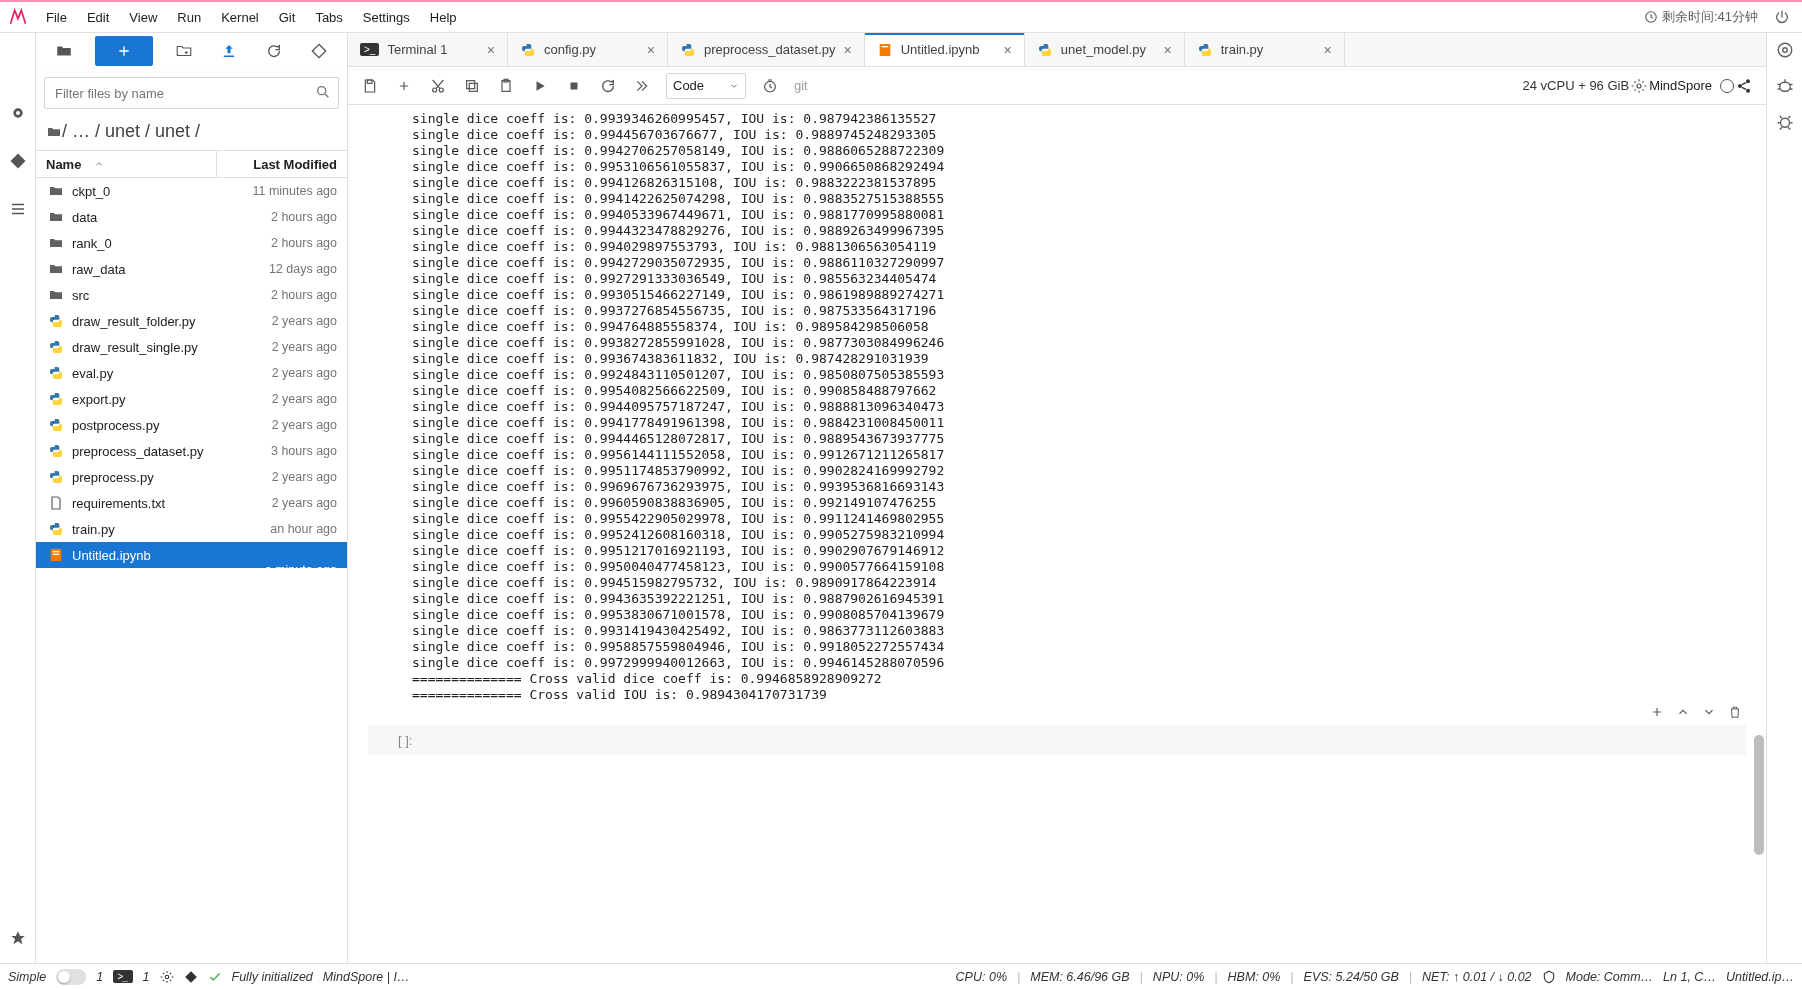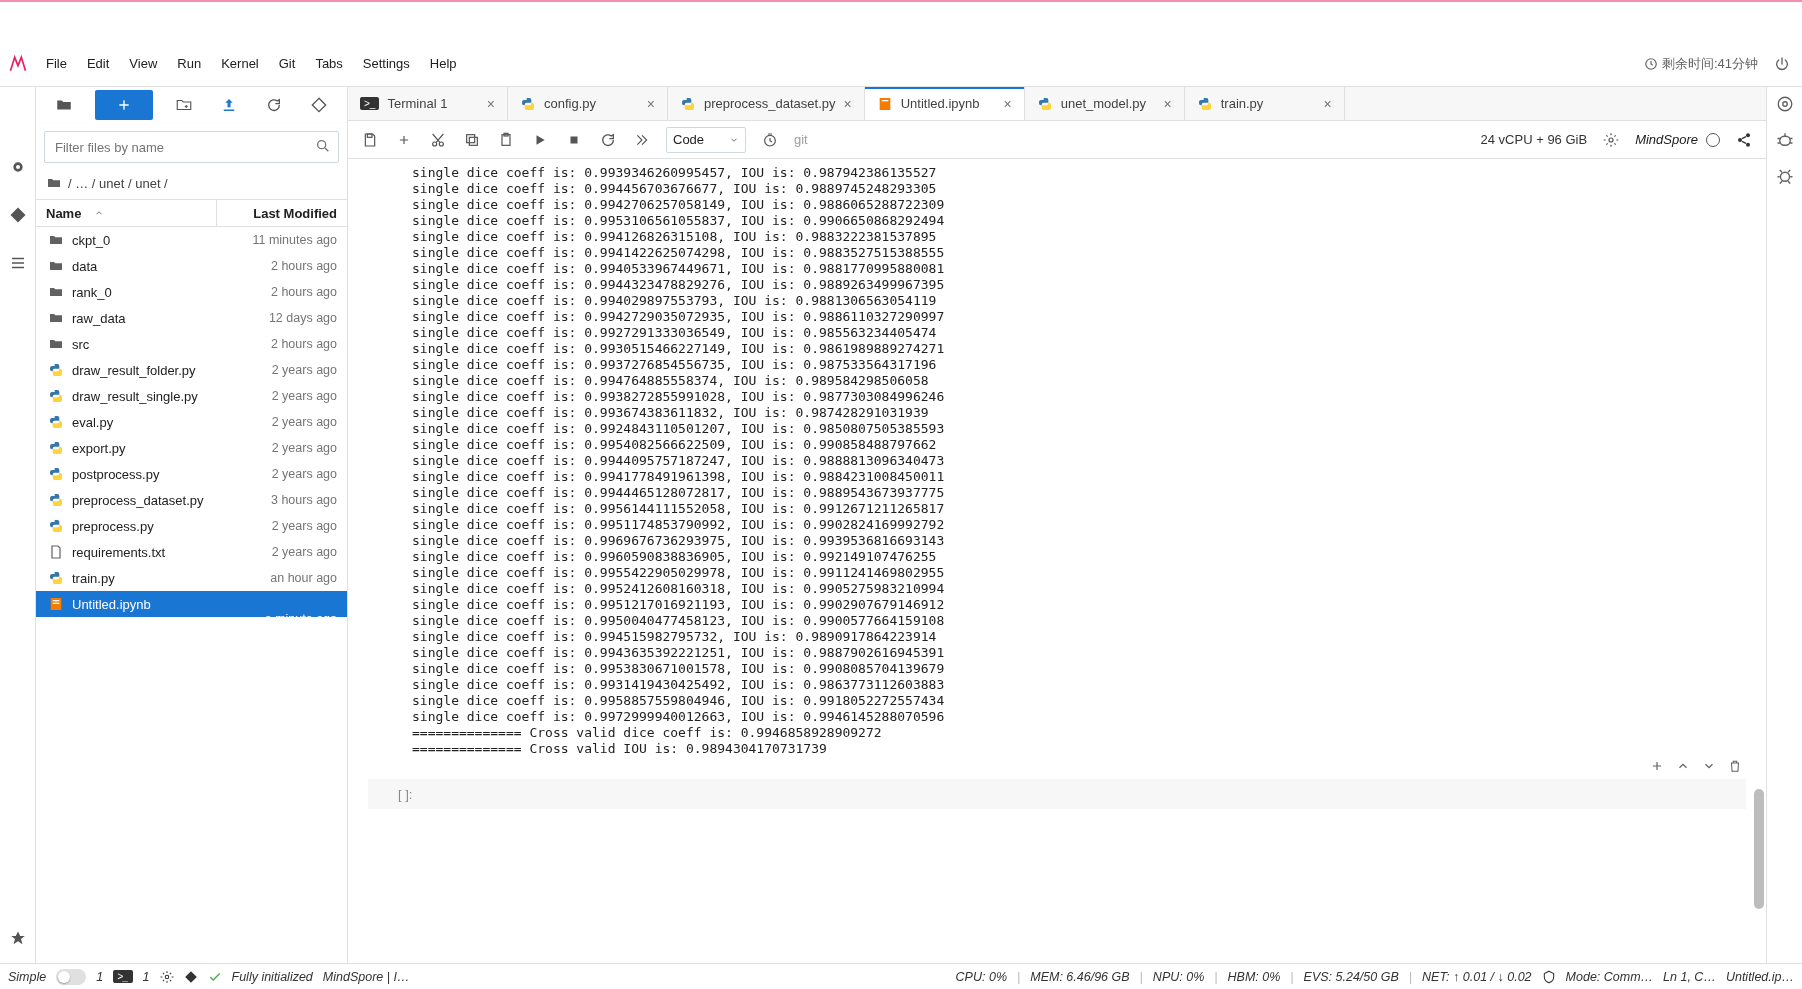--- a/index.html
+++ b/index.html
@@ -1,35 +1,35 @@
 <!DOCTYPE html>
 <html><head>
 <meta charset="utf-8">
 <style>
 * { margin: 0; padding: 0; box-sizing: border-box; font-family: -apple-system, BlinkMacSystemFont, "Segoe UI", Helvetica, Arial, sans-serif; }
 body { width: 1802px; height: 989px; overflow: hidden; background: #fff; display: flex; flex-direction: column; font-size: 13px; color: #212121; }
 .top-border { height: 2px; background: #f48fb1; }
-.menubar { height: 46px; display: flex; align-items: center; padding: 0 8px; border-bottom: 1px solid #e0e0e0; margin-top: 39px; }
+.menubar { height: 31px; display: flex; align-items: center; padding: 0 8px; border-bottom: 1px solid #e0e0e0; }
 .logo { width: 20px; height: 20px; margin-right: 8px; }
 .menu-item { padding: 4px 10px; cursor: pointer; font-size: 13px; }
 .menu-spacer { flex: 1; }
 .countdown { color: #616161; font-size: 13px; margin-right: 12px; display: flex; align-items: center; gap: 4px; }
 .power-btn { padding: 4px; color: #616161; }
 .main-area { flex: 1; display: flex; overflow: hidden; }
 .activity-bar { width: 36px; background: #fff; border-right: 1px solid #e0e0e0; display: flex; flex-direction: column; align-items: center; padding-top: 68px; gap: 24px; }
 .activity-btn { width: 24px; height: 24px; display:flex; align-items:center; justify-content:center; color:#616161; }
 .activity-btn.bottom { margin-top: auto; margin-bottom: 12px; }
 .filebrowser { width: 312px; border-right: 1px solid #e0e0e0; display: flex; flex-direction: column; background:#fff; }
 .fb-toolbar { height: 36px; display: flex; align-items: center; padding: 0 6px; gap:0; border-bottom:1px solid #fdfdfd; }
 .fb-btn { width: 46px; height: 30px; display:flex; align-items:center; justify-content:center; color:#616161; }
 .fb-btn.primary { background:#1976d2; color:#fff; border-radius:2px; width:60px; margin:0 8px; }
 .fb-filter { margin: 8px 8px 8px 8px; position: relative; }
 .fb-filter input { width: 100%; height: 32px; border:1px solid #cfd8dc; border-radius:2px; padding: 0 30px 0 10px; font-size:13px; outline:none; }
 .fb-filter .search-icon-wrap { position:absolute; right:8px; top:7px; color:#757575; }
-.fb-breadcrumb { padding: 4px 10px 8px 10px; display:flex; align-items:center; gap:6px; color:#424242; font-size:13px; }
+.fb-breadcrumb { padding: 4px 10px 8px 10px; display:flex; align-items:center; color:#424242; font-size:18px; }
 .fb-header { height: 28px; display:flex; align-items:center; border-top:1px solid #e0e0e0; border-bottom:1px solid #e0e0e0; background:#fff; font-weight:600; font-size:13px; }
 .fb-col-name { flex:1; padding-left:10px; display:flex; align-items:center; gap:13px; border-right:1px solid #e0e0e0; height:100%; }
 .fb-col-mod { width:130px; text-align:right; padding-right:10px; }
 .fb-list { flex:1; overflow:auto; }
 .fb-row { height:26px; display:flex; align-items:center; padding: 0 10px; cursor:pointer; }
 .fb-row.selected { background:#1976d2; color:#fff; }
 .fb-row .icon-slot { width:20px; display:flex; align-items:center; justify-content:center; margin-right:6px; color:#616161; }
 .fb-row.selected .icon-slot { color:#fff; }
 .fb-row .name { flex:1; font-size:13px; overflow:hidden; text-overflow:ellipsis; white-space:nowrap; }
 .fb-row .mod { font-size:12.5px; color:#757575; }
@@ -37,23 +37,23 @@
 .work-area { flex:1; display:flex; flex-direction:column; overflow:hidden; }
 .tabbar { height:34px; display:flex; align-items:stretch; border-bottom:1px solid #e0e0e0; background:#f7f7f7; }
 .tab { display:flex; align-items:center; padding:0 12px; border-right:1px solid #e0e0e0; gap:8px; min-width:160px; background:#f7f7f7; position:relative; font-size:13px; color:#424242; }
 .tab.active { background:#fff; }
 .tab.active::after { content:''; position:absolute; left:0; right:0; top:0; height:2px; background:#1976d2; }
 .tab .close { margin-left:auto; color:#757575; font-size:14px; }
 .nb-toolbar { height:38px; display:flex; align-items:center; gap:14px; padding:0 12px; border-bottom:1px solid #e0e0e0; }
 .nb-btn { width:20px; height:20px; display:flex; align-items:center; justify-content:center; color:#555; }
 .nb-select { width:80px; height:26px; border:1px solid #cfd8dc; border-radius:2px; display:flex; align-items:center; justify-content:space-between; padding:0 6px; font-size:13px; }
 .nb-toolbar .spacer { flex:1; }
-.nb-right { display:flex; align-items:center; gap:14px; }
+.nb-right { display:flex; align-items:center; }
 .nb-resource { font-size:13px; color:#333; }
-.nb-kernel { display:flex; align-items:center; gap:8px; font-size:13px;font-style:italic; }
+.nb-kernel { display:flex; align-items:center; gap:8px; font-size:13px; }
 .kernel-circle { width:14px; height:14px; border:1.5px solid #555; border-radius:50%; }
 .notebook-body { flex:1; overflow:auto; padding: 6px 10px 10px 10px; }
 .output-pre { font-family: "DejaVu Sans Mono", Menlo, Consolas, monospace; font-size:13px; line-height:16px; white-space:pre; padding-left:54px; color:#212121; }
 .bottom-toolbar { display:flex; justify-content:flex-end; padding:2px 14px 6px 0; gap:12px; color:#616161; }
 .empty-cell { height:30px; background:#f7f7f7; margin:0 10px 6px 10px; display:flex; align-items:center; padding-left:30px; font-family:monospace; color:#888; }
 .right-rail { width:36px; border-left:1px solid #e0e0e0; display:flex; flex-direction:column; align-items:center; padding-top:8px; gap:18px; color:#616161; }
 .statusbar { height:26px; border-top:1px solid #e0e0e0; display:flex; align-items:center; font-size:12.5px; color:#333; padding:0 8px; gap:10px;font-style:italic; }
 .statusbar .sep { color:#bbb; }
 .statusbar .push { margin-left:auto; }
 .toggle { width:30px; height:16px; background:#e0e0e0; border-radius:8px; position:relative; }

